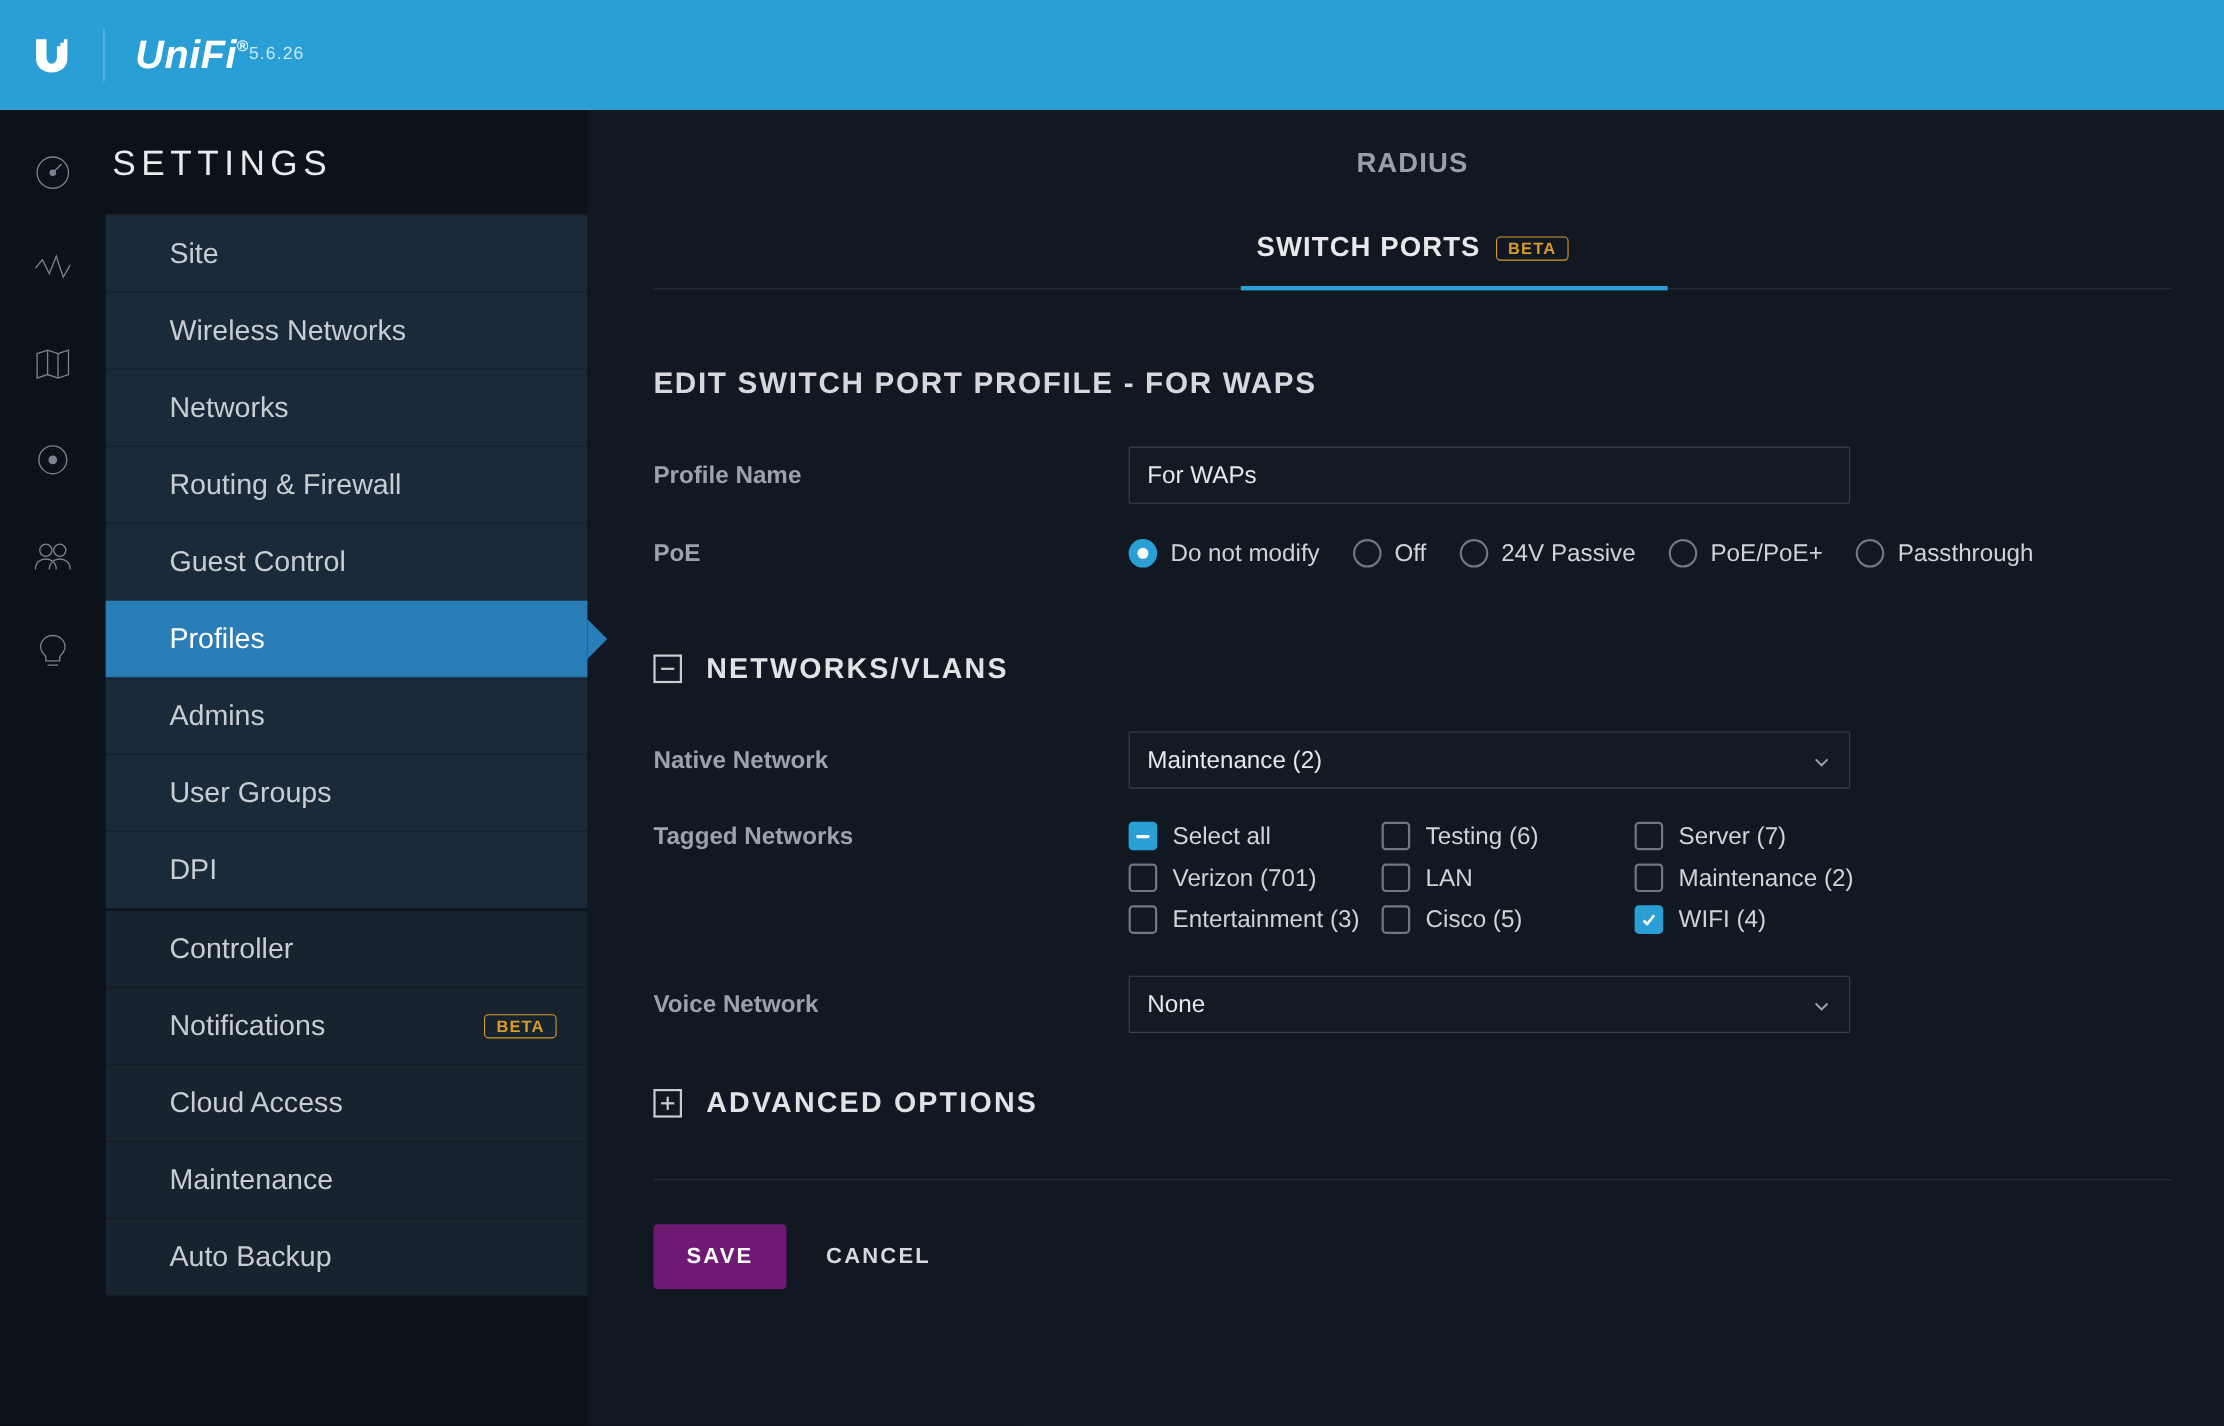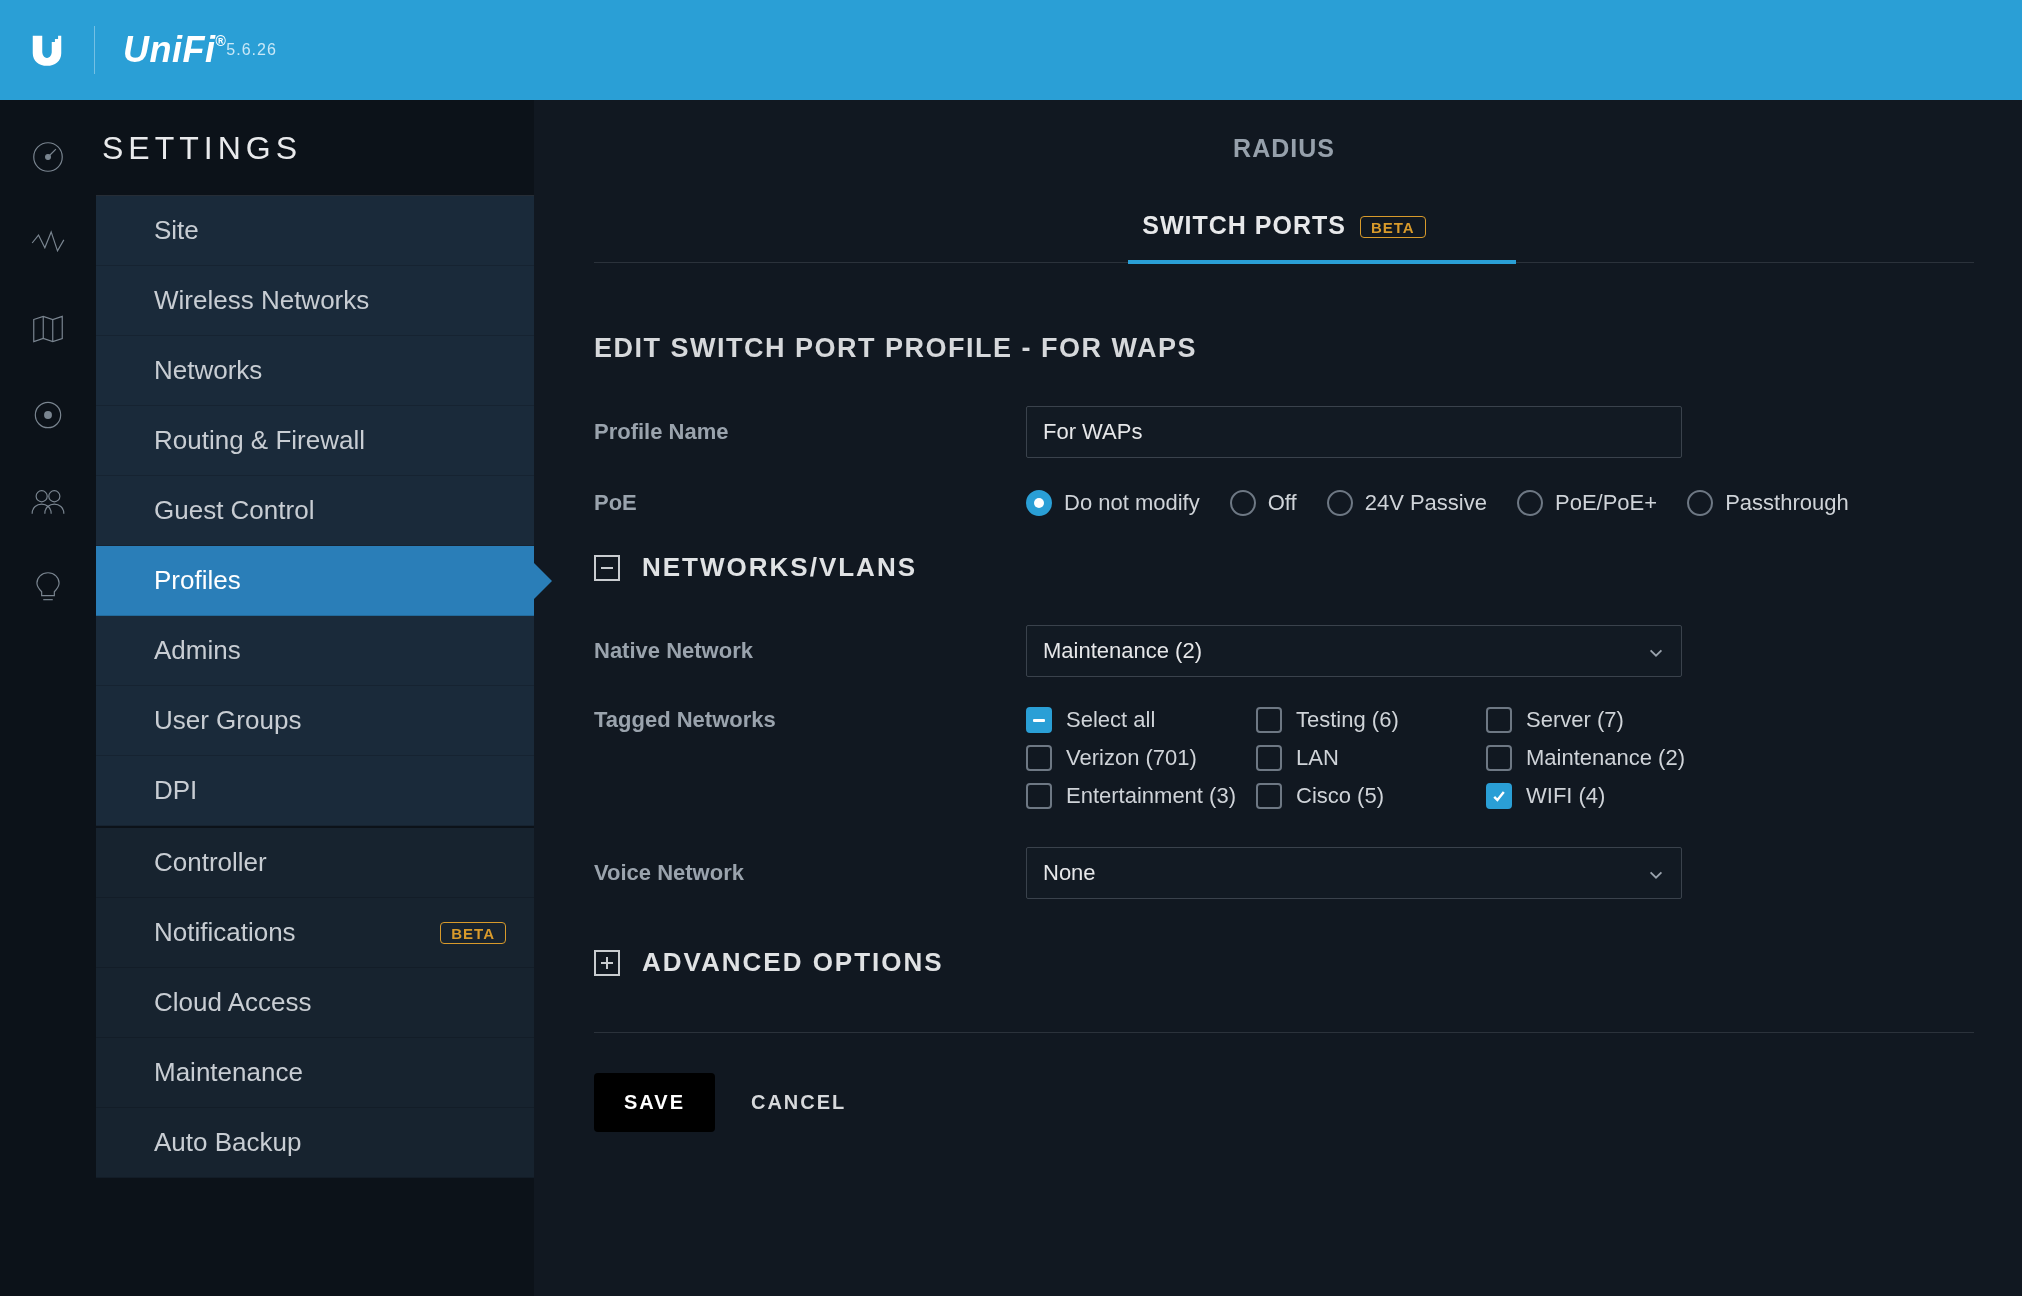--- a/index.html
+++ b/index.html
@@ -60,41 +60,41 @@
   .select .chev svg { stroke:#9aa3ad; fill:none; stroke-width:2; }
 
   
   .radio-group { display:flex; gap:30px; align-items:center; flex-wrap:wrap; }
   .radio { display:flex; align-items:center; gap:12px; cursor:pointer; color:#cfd3d8; font-size:22px; }
   .radio .dot { width:26px; height:26px; border-radius:50%; border:2.5px solid #6e7884; display:flex; align-items:center; justify-content:center; }
   .radio.checked .dot { border-color:#2a9fd6; background:#2a9fd6; }
   .radio.checked .dot::after { content:""; width:10px; height:10px; background:#fff; border-radius:50%; }
 
   
-  .section-header { display:flex; align-items:center; gap:22px; margin-top:36px; }
+  .section-header { display:flex; align-items:center; gap:22px; margin-top:76px; }
   .collapse-box { width:26px; height:26px; border:2px solid #c9ccd0; display:flex; align-items:center; justify-content:center; color:#c9ccd0; cursor:pointer; }
   .collapse-box .bar { width:12px; height:2px; background:#c9ccd0; position:relative; }
   .collapse-box.plus .bar::after { content:""; position:absolute; left:5px; top:-5px; width:2px; height:12px; background:#c9ccd0; }
   .section-title { font-size:26px; font-weight:700; letter-spacing:2px; color:#e0e2e4; }
 
   
   .chk-grid { display:grid; grid-template-columns:220px 220px 240px; row-gap:12px; column-gap:10px; }
   .chk { display:flex; align-items:center; gap:14px; color:#cfd3d8; font-size:22px; cursor:pointer; white-space:nowrap; }
   .chk .box { width:26px; height:26px; border:2.5px solid #6e7884; border-radius:4px; display:flex; align-items:center; justify-content:center; flex-shrink:0;}
   .chk.checked .box { background:#2a9fd6; border-color:#2a9fd6; }
   .chk.checked .box svg { stroke:#fff; stroke-width:3; fill:none; }
   .chk.indet .box { background:#2a9fd6; border-color:#2a9fd6; }
   .chk.indet .box::after { content:""; width:12px; height:3px; background:#fff; border-radius:1px;}
 
   
   .thin-div { height:1px; background:#2b323b; margin-top:54px; }
 
   
   .btn-row { display:flex; align-items:center; gap:36px; margin-top:40px; }
-  .btn-save { background:#000000; color:#fff; font-size:20px; font-weight:700; letter-spacing:2px; border:none; padding:18px 30px; border-radius:4px; cursor:pointer; }
+  .btn-save { background:#701a75; color:#fff; font-size:20px; font-weight:700; letter-spacing:2px; border:none; padding:18px 30px; border-radius:4px; cursor:pointer; }
   .btn-cancel { background:none; border:none; color:#d7d9dc; font-size:20px; font-weight:700; letter-spacing:2px; cursor:pointer; }
 
 </style>
 </head>
 <body>
 
 <div class="topbar">
   <svg class="u-icon" viewBox="0 0 48 48">
     <path fill="#fff" d="M10 6h8v20c0 4 2 8 6 8s6-4 6-8V14h4v-4h4v-4h4v22c0 10-8 16-18 16S6 38 6 28V6h4z"></path>
   </svg>

